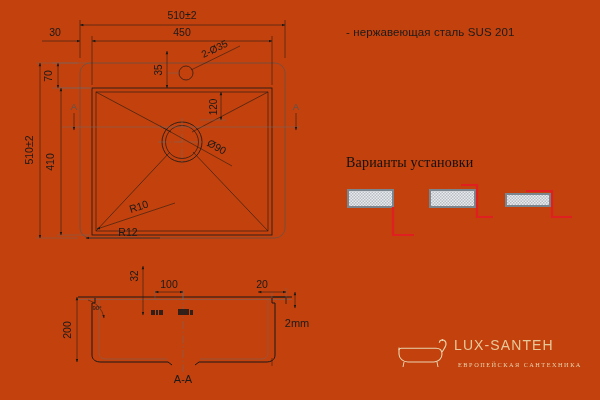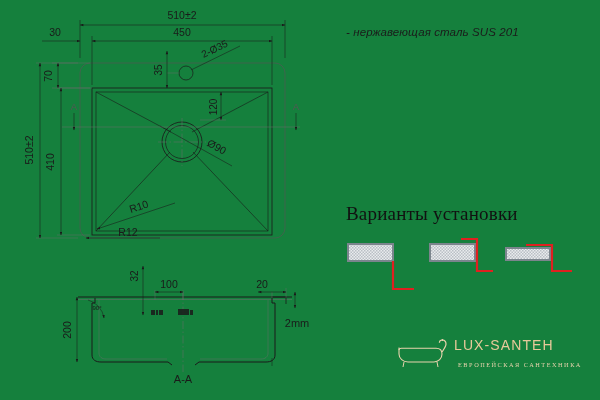--- a/index.html
+++ b/index.html
@@ -8,21 +8,21 @@
     padding: 0;
     background: #ffffff;
   }
   body {
     font-family: "Liberation Sans", sans-serif;
   }
   #page {
     position: relative;
     width: 600px;
     height: 400px;
-    background: #15803d;
+    background: #c2410c;
     overflow: hidden;
   }
 
   
   #drawing {
     position: absolute;
     left: 0;
     top: 0;
     width: 600px;
     height: 400px;
@@ -34,37 +34,35 @@
     left: 346px;
     top: 22px;
     width: 250px;
   }
   .feature-row {
     font-size: 11.5px;
     color: #1b1b1b;
     line-height: 21px;
     white-space: nowrap;
     letter-spacing: 0.1px;
-    font-style: italic;
   }
 
   
   #variants {
     position: absolute;
     left: 346px;
     top: 155px;
     width: 250px;
   }
   #variants-title {
     font-family: "Liberation Serif", serif;
-    font-size: 19px;
+    font-size: 14px;
     color: #111111;
     letter-spacing: 0.2px;
     margin-bottom: 10px;
-    margin-top: 48px;
   }
   #variant-row {
     position: relative;
     height: 60px;
     width: 250px;
   }
   .variant {
     position: absolute;
     top: 0;
     width: 80px;

